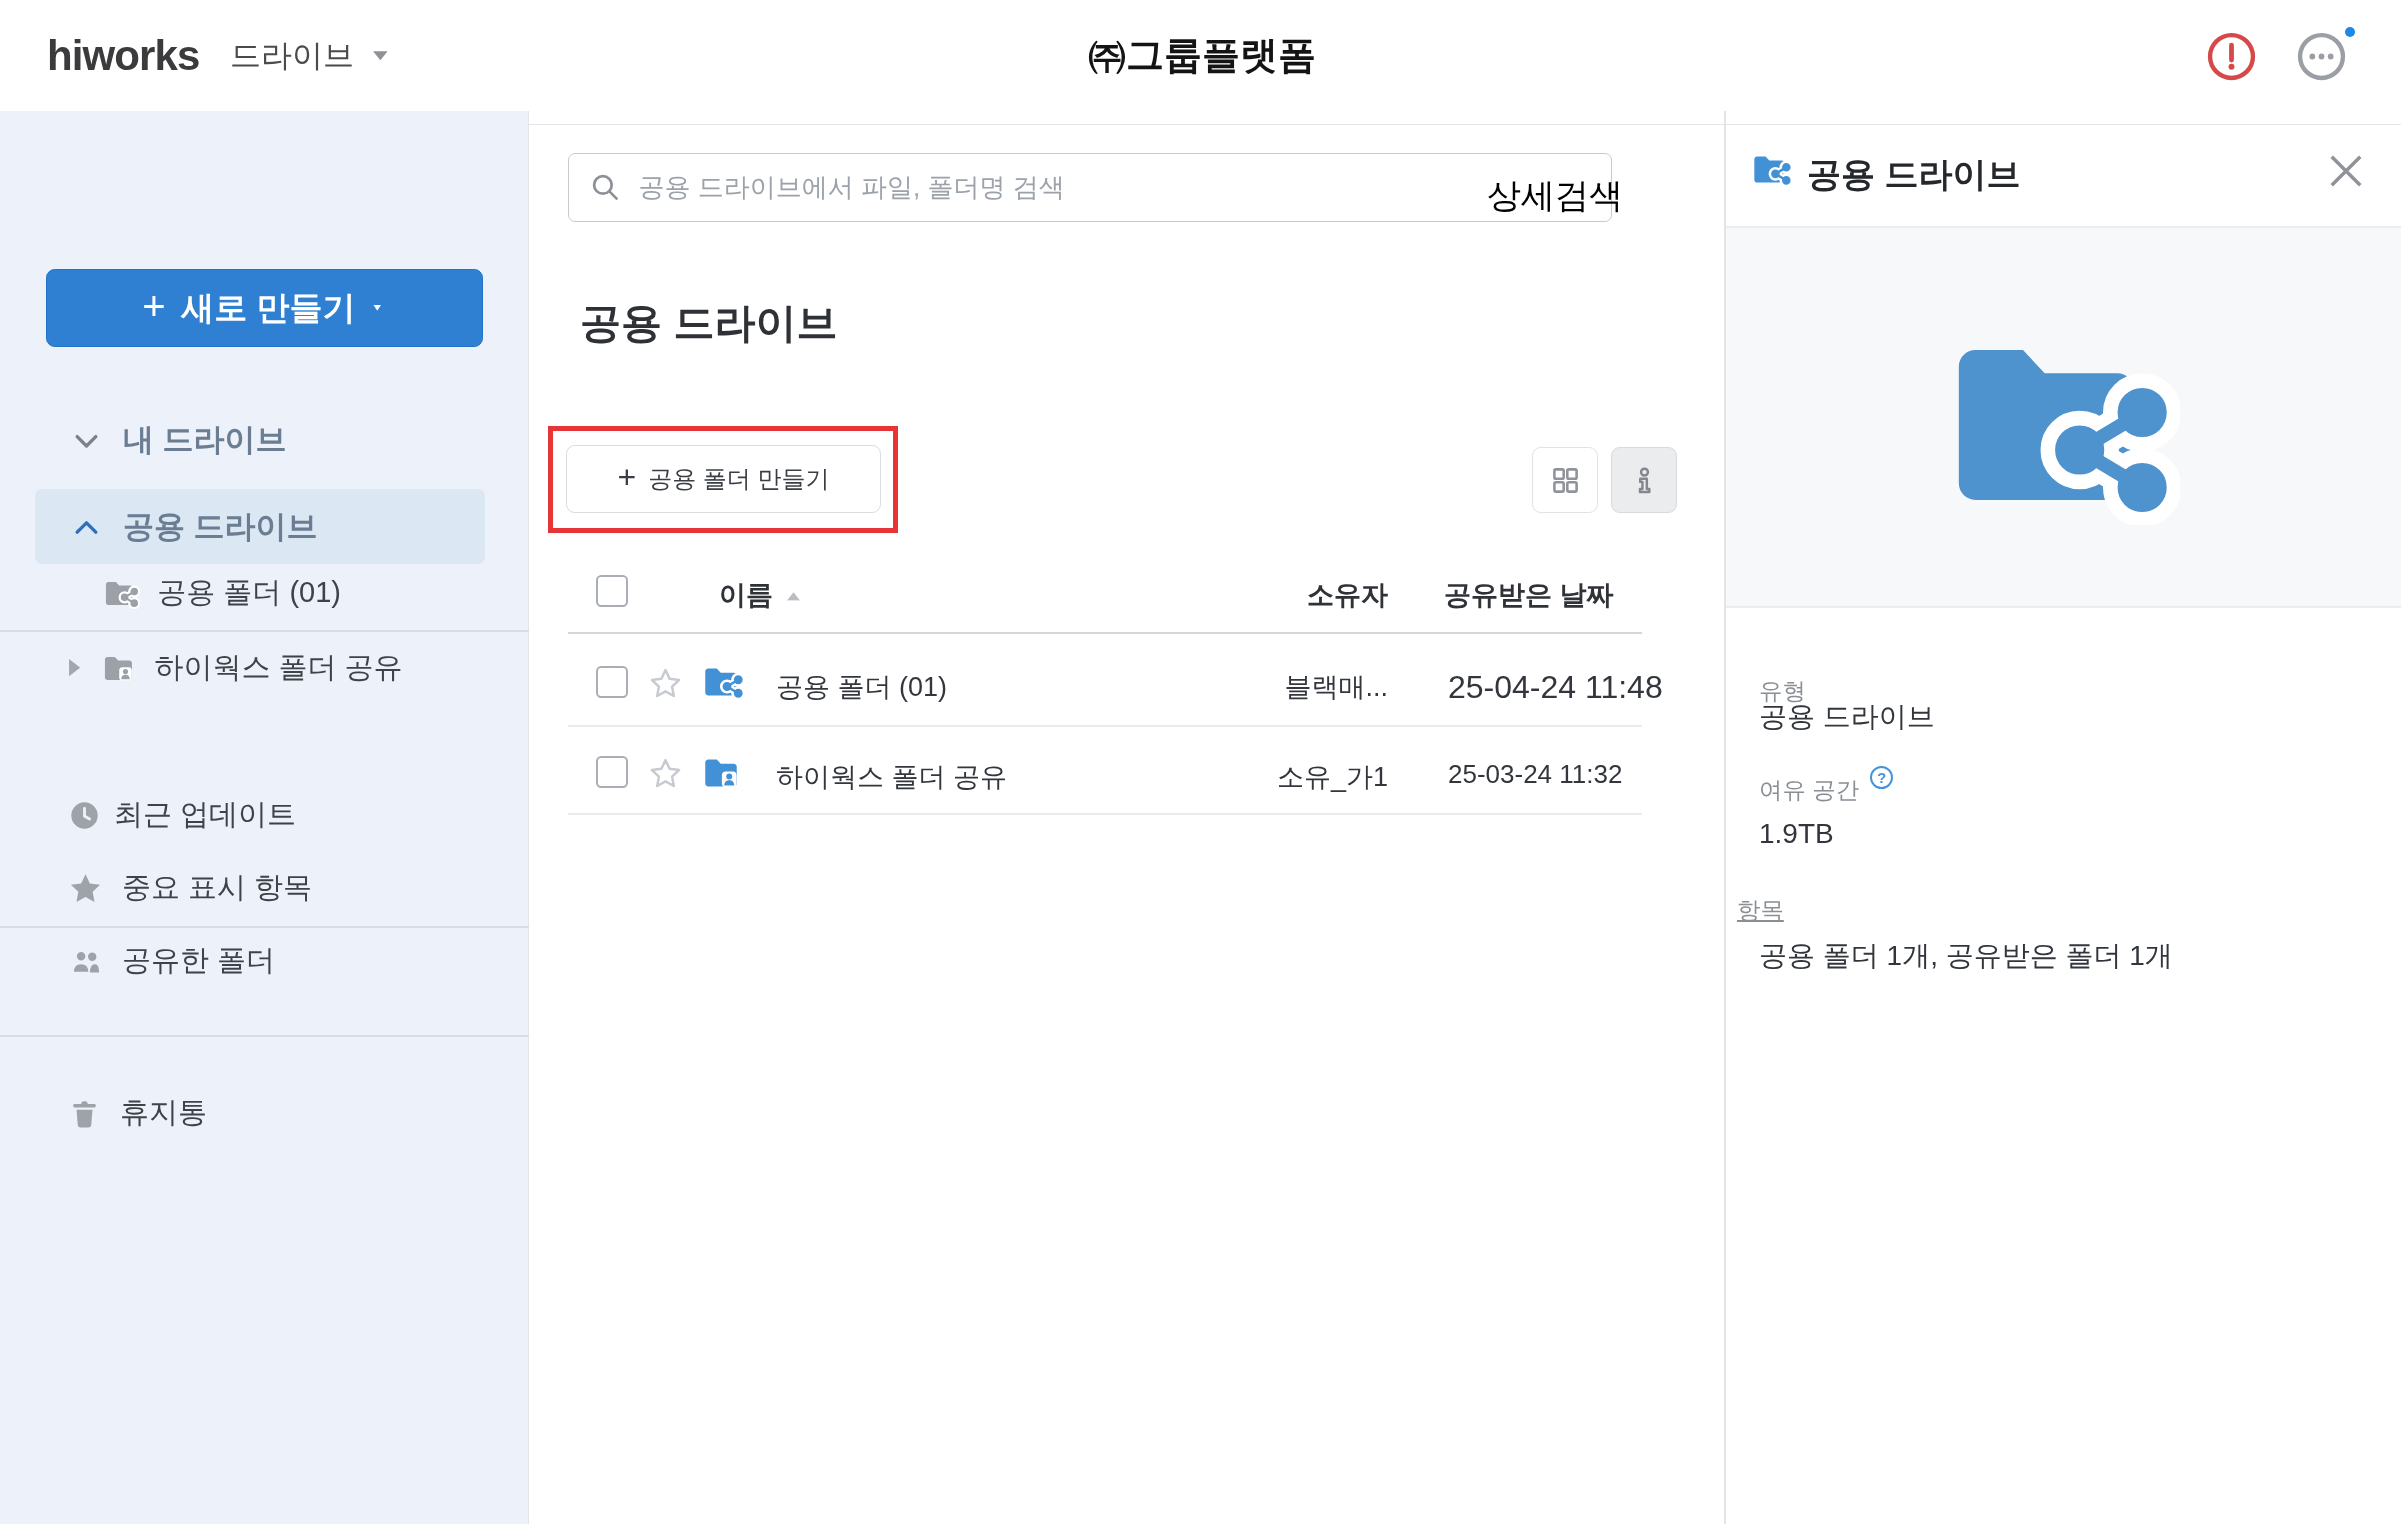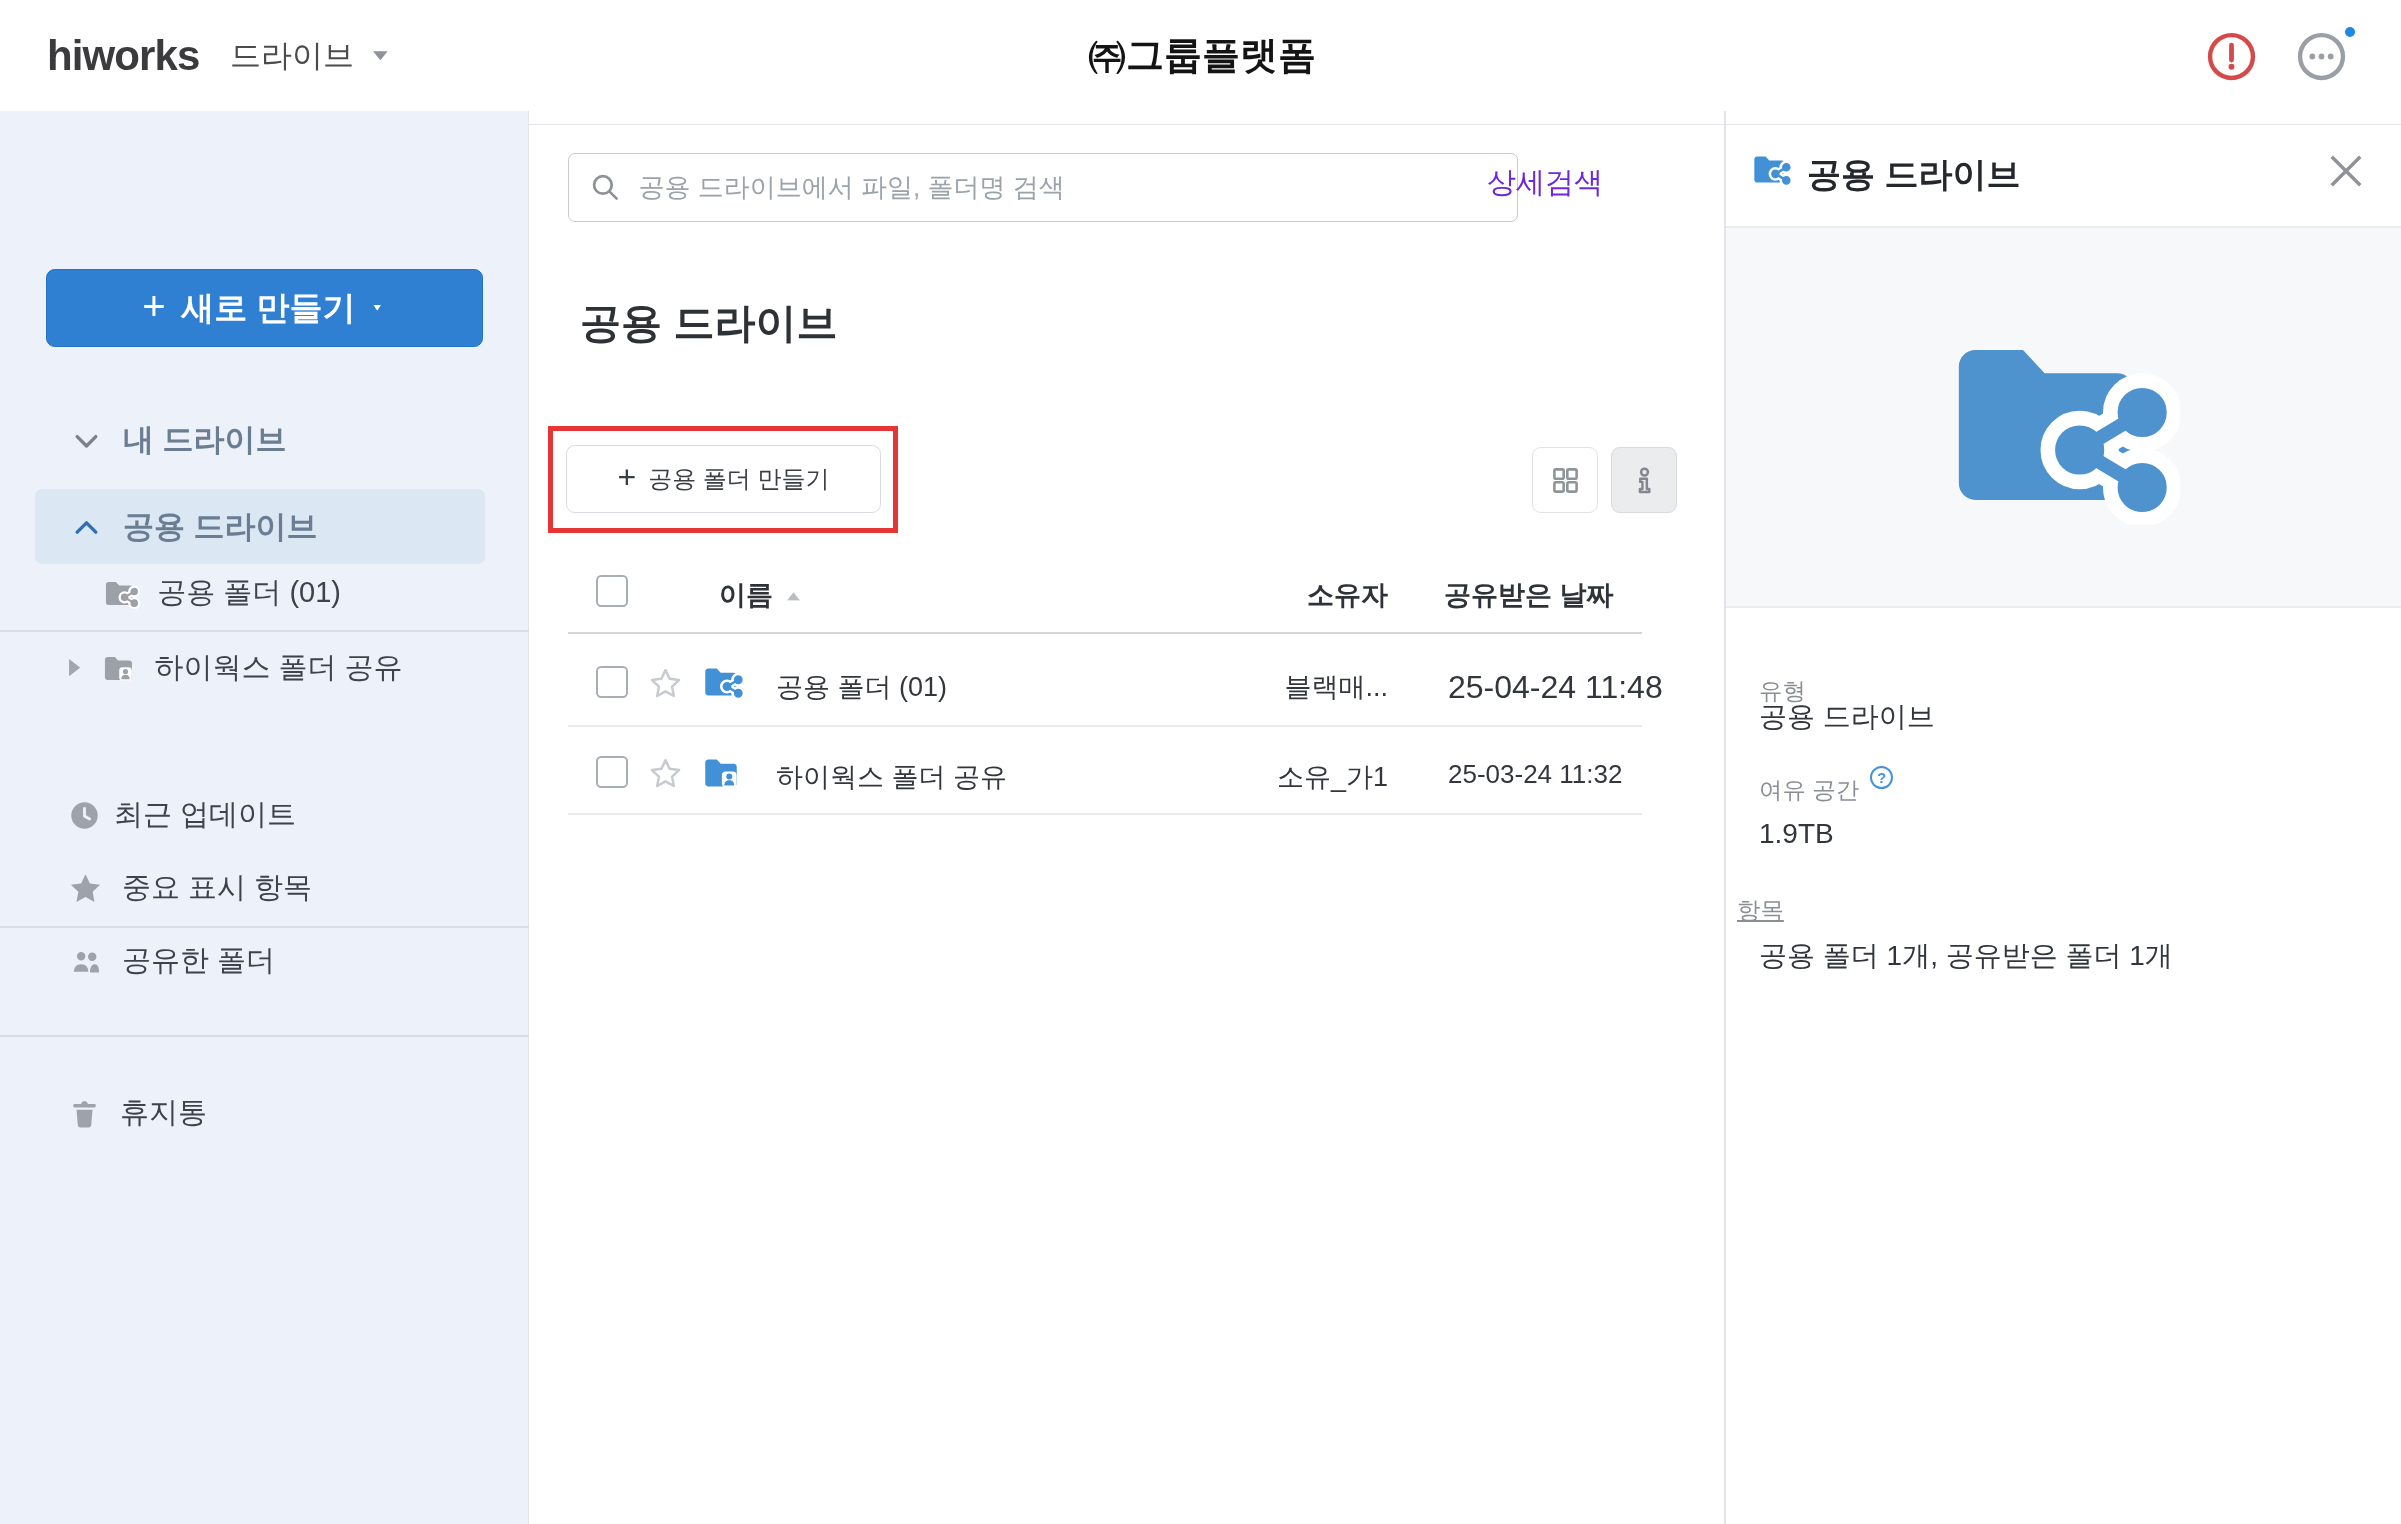--- a/index.html
+++ b/index.html
@@ -28,25 +28,25 @@
   .new-btn .plus{font-size:40px;font-weight:300;color:#fff;line-height:40px;margin-top:-3.5px;}
   .new-btn .lbl{font-size:33px;font-weight:600;color:#fff;}
   .sel-band{left:35px;top:378px;width:450px;height:75px;background:#DCE7F4;border-radius:7px;}
   .tree-top{font-size:31px;font-weight:600;color:#6A7D93;}
   .tree-sub{font-size:29px;color:#3E4349;}
   .menu-lbl{font-size:29px;color:#3E4349;}
   .side-div{left:0;width:529px;height:1.7px;background:#D9DDE3;}
   .side-item{cursor:pointer;}
 
   
-  .search-box{left:568px;top:153px;width:950px;height:69px;border:1.7px solid #C7CACF;border-radius:7px;background:#fff;
+  .search-box{left:568px;top:153px;width:1044px;height:69px;border:1.7px solid #C7CACF;border-radius:7px;background:#fff;
     box-sizing:border-box;display:flex;align-items:center;padding:0 17.3px 0 21px;gap:15.6px;}
   .search-input{flex:1;border:none;outline:none;font-size:26px;color:#3A3E44;background:transparent;font-family:inherit;}
   .search-input::placeholder{color:#9BA2AA;}
-  .adv-search{left:1487px;top:163px;font-size:29px;color:#6d28d9;cursor:pointer;}
+  .adv-search{left:1487px;top:173px;font-size:34px;color:#000000;cursor:pointer;}
   .page-title{left:580px;top:296px;font-size:41px;font-weight:700;color:#2E3136;}
   .annot-rect{left:548px;top:426px;width:350px;height:107px;border:5.2px solid #E53535;box-sizing:border-box;}
   .create-btn{left:566px;top:445px;width:315px;height:68px;border:1.7px solid #D8DBDF;border-radius:8.7px;background:#fff;
     box-sizing:border-box;display:flex;align-items:center;justify-content:center;gap:12px;cursor:pointer;}
   .create-btn .plus{font-size:32px;font-weight:300;color:#3A3E44;margin-top:-2.6px;}
   .create-btn .lbl{font-size:24px;color:#3A3E44;}
   .view-btn{width:66px;height:66px;border-radius:8.7px;box-sizing:border-box;display:flex;align-items:center;justify-content:center;cursor:pointer;}
   .view-btn.grid{left:1532px;top:447px;background:#fff;border:1.7px solid #E0E2E6;color:#8F949B;}
   .view-btn.info{left:1611px;top:447px;background:#EBECEE;border:1.7px solid #D8DADC;color:#84888E;}
   .checkbox{width:32px;height:32px;border:2.2px solid #A9AEB5;border-radius:5.2px;background:#fff;box-sizing:border-box;cursor:pointer;}

